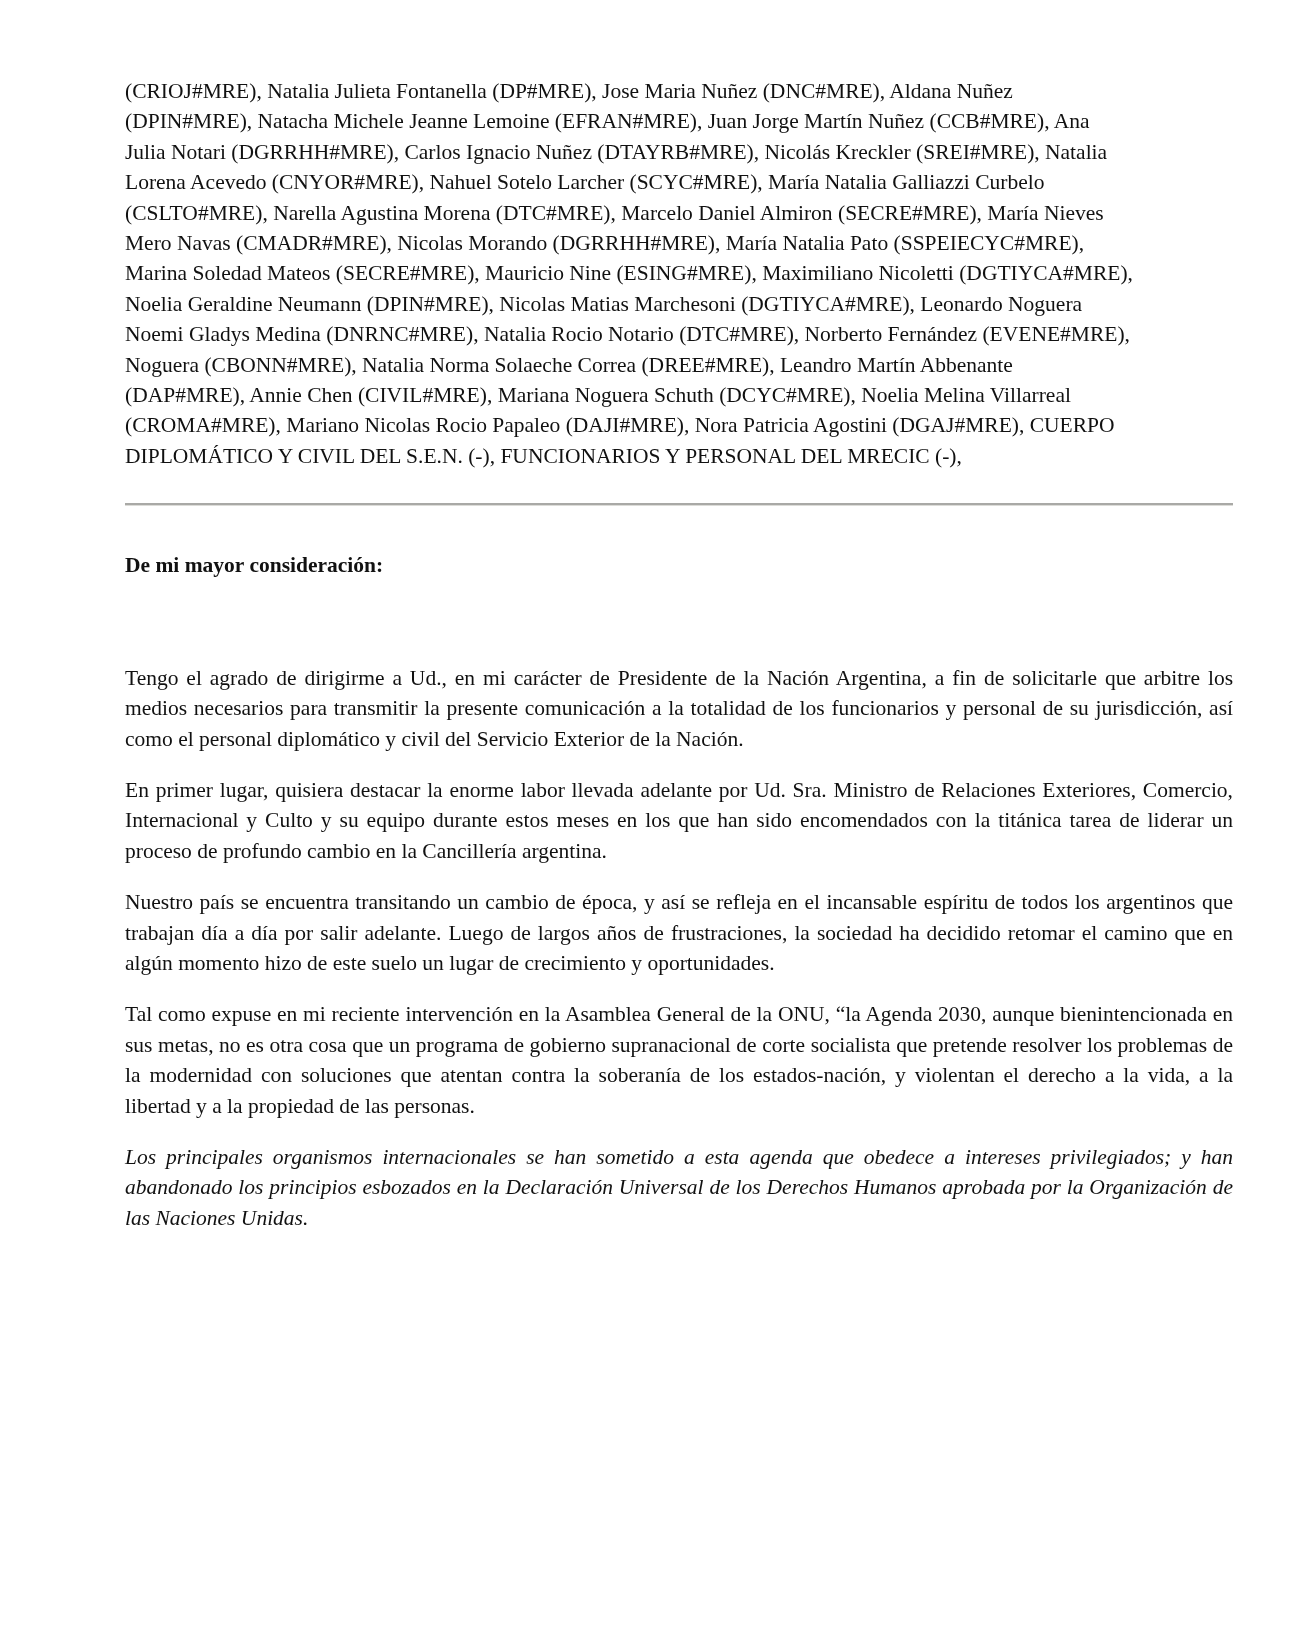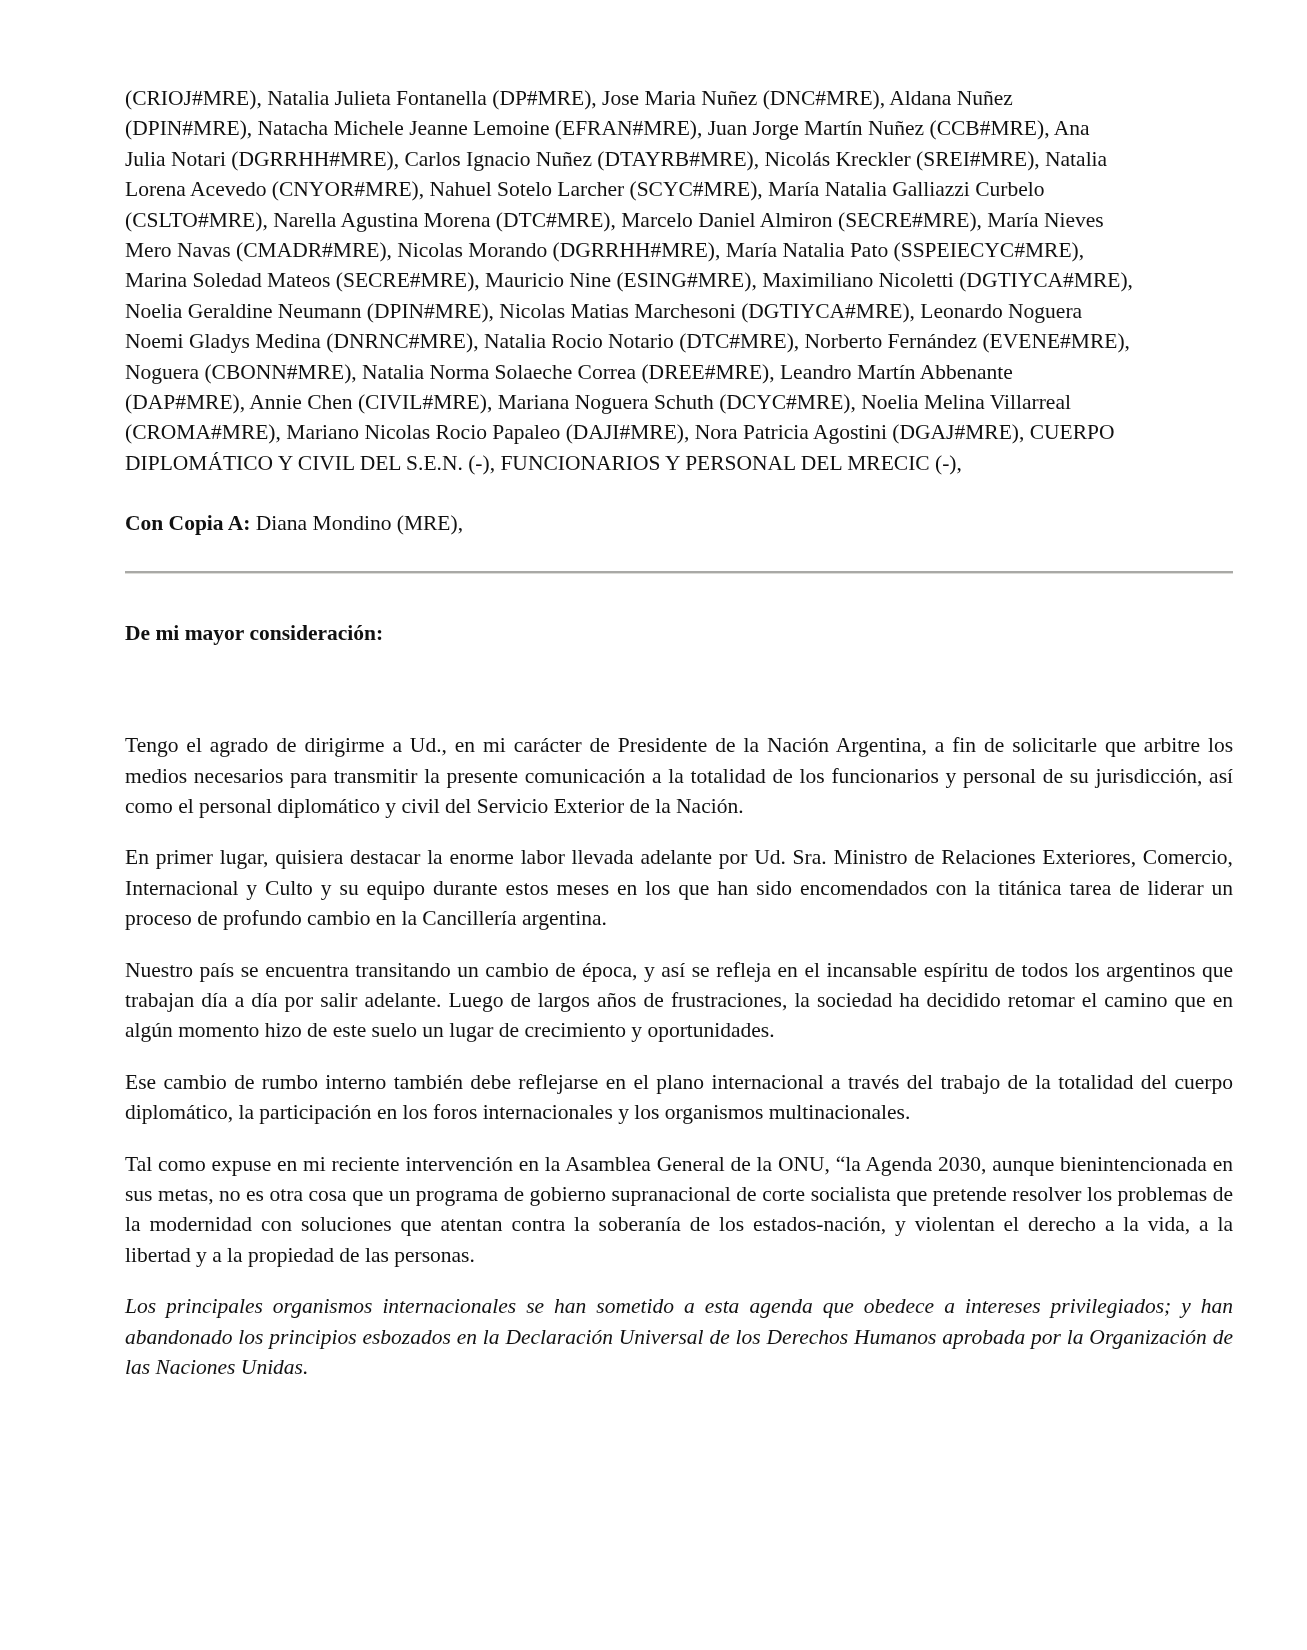--- a/index.html
+++ b/index.html
@@ -13,21 +13,21 @@
       position: relative;
       overflow: hidden;
       font-family: "Liberation Serif", "DejaVu Serif", serif;
       color: #111111;
       font-size: 21.5px;
       line-height: 30.4px;
     }
     .page {
       position: absolute;
       left: 125px;
-      top: 83px;
+      top: 76px;
       width: 1108px;
     }
     p {
       margin: 0;
     }
     .recipients {
       text-align: left;
     }
     .cc {
       margin-top: 30px;
@@ -73,28 +73,26 @@
     <p>Mero Navas (CMADR#MRE), Nicolas Morando (DGRRHH#MRE), María Natalia Pato (SSPEIECYC#MRE),</p>
     <p>Marina Soledad Mateos (SECRE#MRE), Mauricio Nine (ESING#MRE), Maximiliano Nicoletti (DGTIYCA#MRE),</p>
     <p>Noelia Geraldine Neumann (DPIN#MRE), Nicolas Matias Marchesoni (DGTIYCA#MRE), Leonardo Noguera</p>
     <p>Noemi Gladys Medina (DNRNC#MRE), Natalia Rocio Notario (DTC#MRE), Norberto Fernández (EVENE#MRE),</p>
     <p>Noguera (CBONN#MRE), Natalia Norma Solaeche Correa (DREE#MRE), Leandro Martín Abbenante</p>
     <p>(DAP#MRE), Annie Chen (CIVIL#MRE), Mariana Noguera Schuth (DCYC#MRE), Noelia Melina Villarreal</p>
     <p>(CROMA#MRE), Mariano Nicolas Rocio Papaleo (DAJI#MRE), Nora Patricia Agostini (DGAJ#MRE), CUERPO</p>
     <p>DIPLOMÁTICO Y CIVIL DEL S.E.N. (-), FUNCIONARIOS Y PERSONAL DEL MRECIC (-),</p>
   </div>
 
-  <p class="cc"><span class="label">Con Copia A:</span><span> Diana Mondino (MRE),</span></p>
 
   <div class="rule"></div>
 
   <p class="salutation">De mi mayor consideración:</p>
 
   <div class="body-text">
     <p>Tengo el agrado de dirigirme a Ud., en mi carácter de Presidente de la Nación Argentina, a fin de solicitarle que arbitre los medios necesarios para transmitir la presente comunicación a la totalidad de los funcionarios y personal de su jurisdicción, así como el personal diplomático y civil del Servicio Exterior de la Nación.</p>
     <p>En primer lugar, quisiera destacar la enorme labor llevada adelante por Ud. Sra. Ministro de Relaciones Exteriores, Comercio, Internacional y Culto y su equipo durante estos meses en los que han sido encomendados con la titánica tarea de liderar un proceso de profundo cambio en la Cancillería argentina.</p>
     <p>Nuestro país se encuentra transitando un cambio de época, y así se refleja en el incansable espíritu de todos los argentinos que trabajan día a día por salir adelante. Luego de largos años de frustraciones, la sociedad ha decidido retomar el camino que en algún momento hizo de este suelo un lugar de crecimiento y oportunidades.</p>
-    <p>Ese cambio de rumbo interno también debe reflejarse en el plano internacional a través del trabajo de la totalidad del cuerpo diplomático, la participación en los foros internacionales y los organismos multinacionales.</p>
     <p><span>Tal como expuse en mi reciente intervención en la Asamblea General de la ONU, “</span><span class="quote-italic">la Agenda 2030, aunque bienintencionada en sus metas, no es otra cosa que un programa de gobierno supranacional de corte socialista que pretende resolver los problemas de la modernidad con soluciones que atentan contra la soberanía de los estados-nación, y violentan el derecho a la vida, a la libertad y a la propiedad de las personas.</span></p>
     <p class="italic">Los principales organismos internacionales se han sometido a esta agenda que obedece a intereses privilegiados; y han abandonado los principios esbozados en la Declaración Universal de los Derechos Humanos aprobada por la Organización de las Naciones Unidas.</p>
   </div>
 
 </div>
 
 </body></html>

